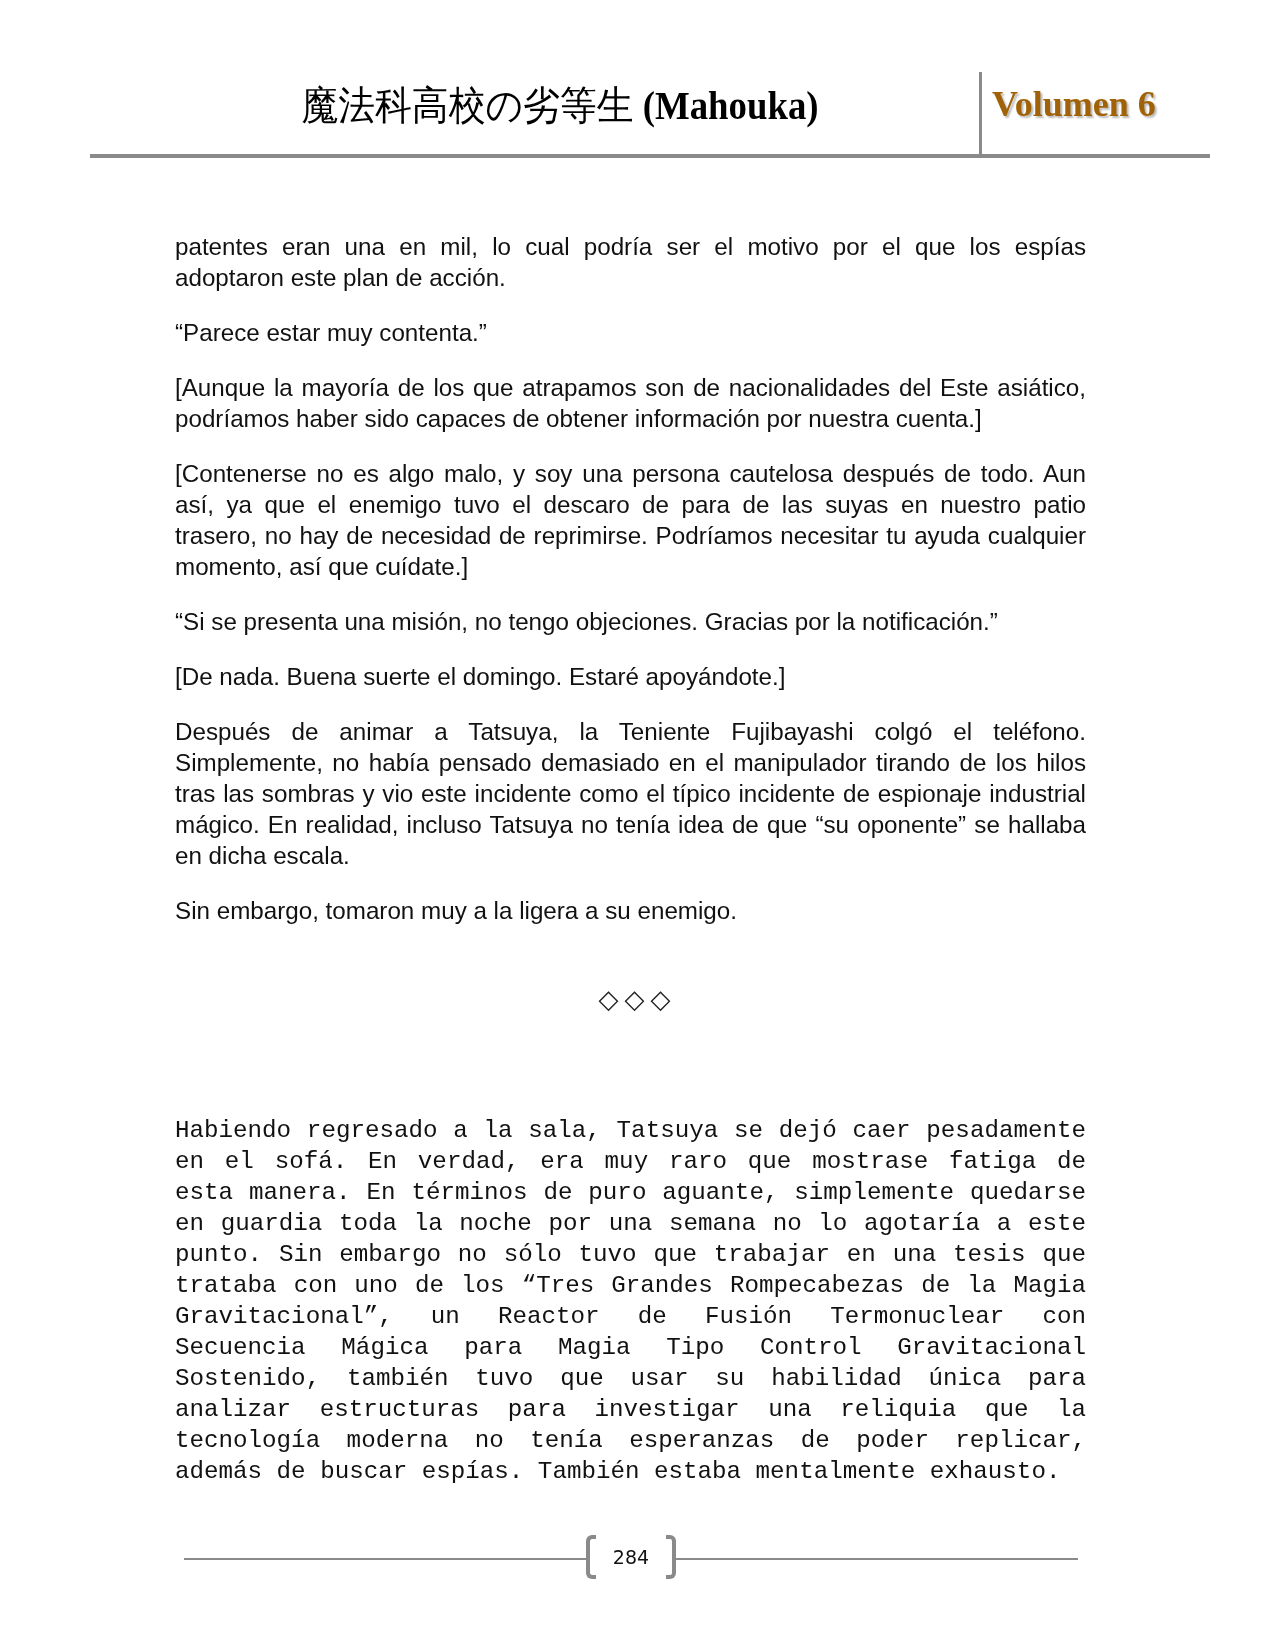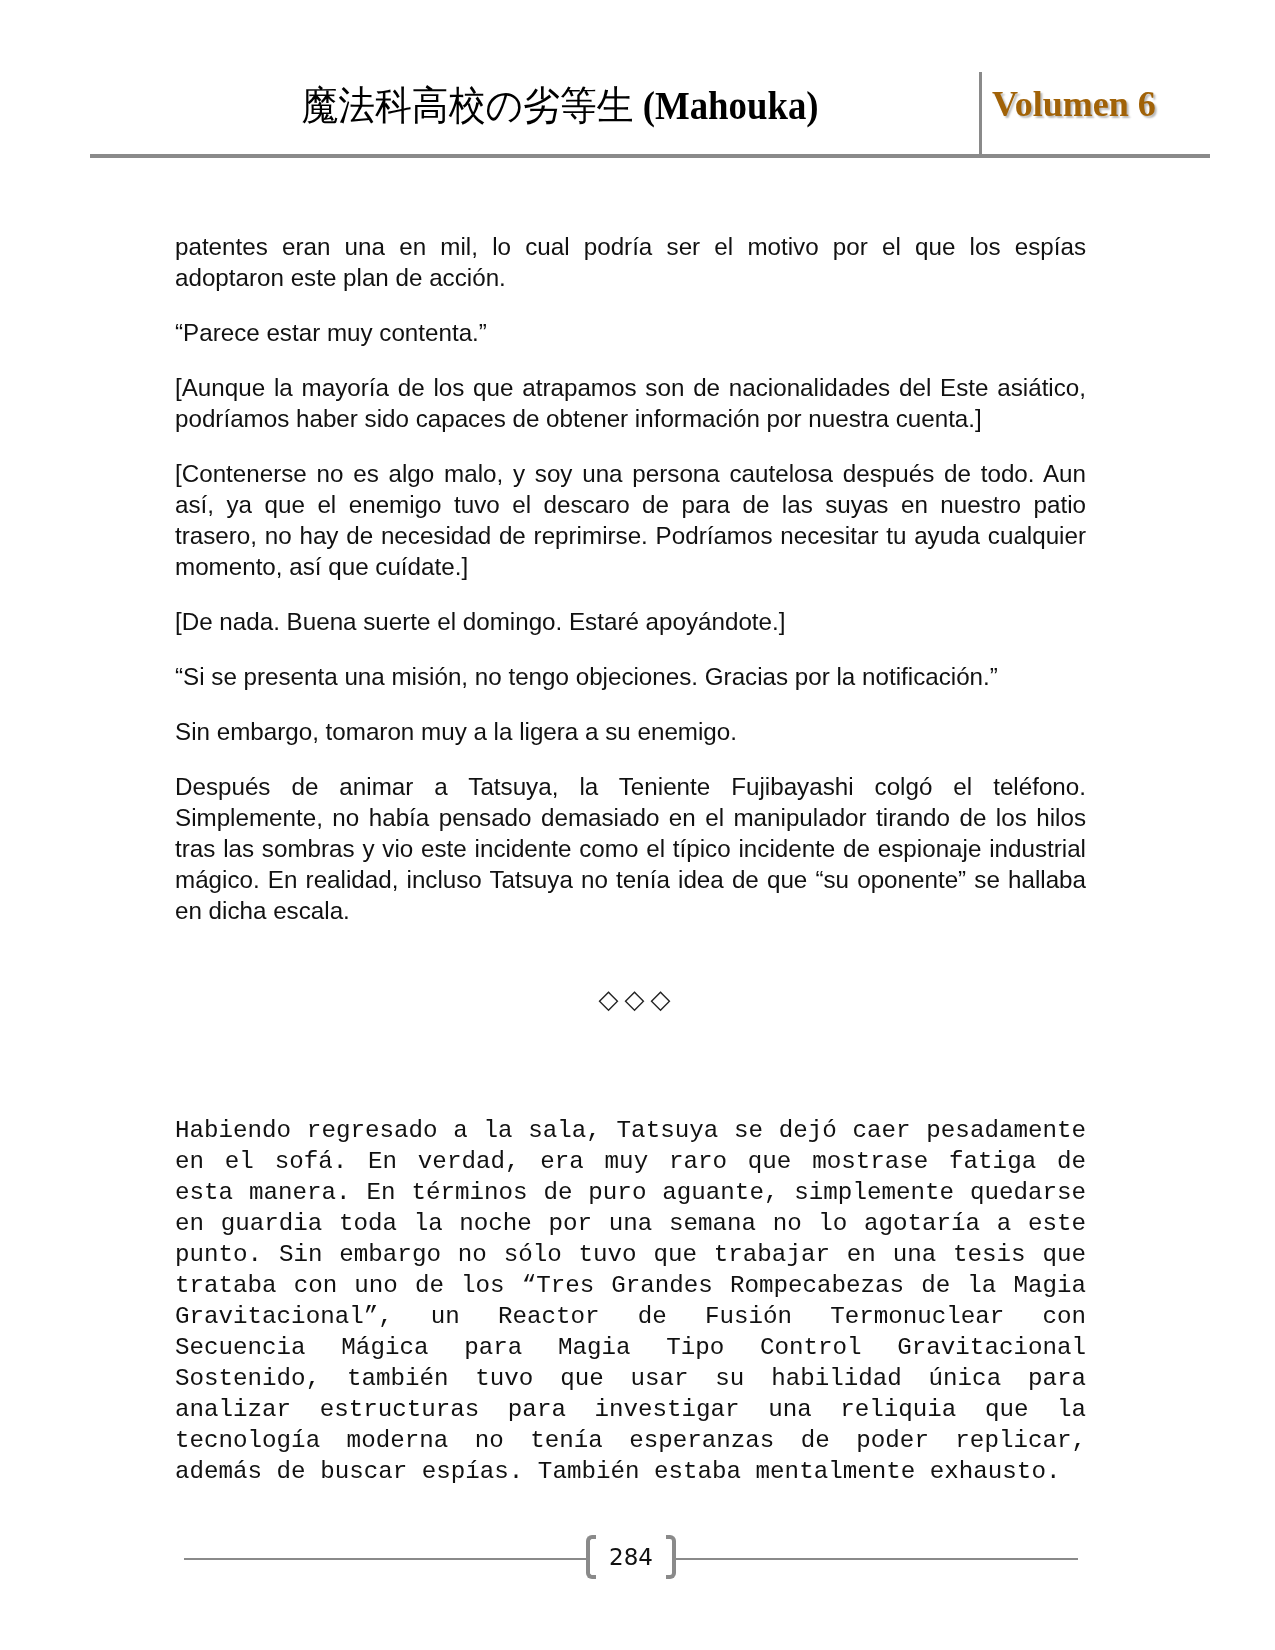--- a/index.html
+++ b/index.html
@@ -33,42 +33,42 @@
   .footer-line-left { position:absolute; left:184px; width:402px; top:1558px; height:2px; background:#8a8a8a; }
   .footer-line-right { position:absolute; left:676px; width:402px; top:1558px; height:2px; background:#8a8a8a; }
   .footer-bracket {
     position:absolute; top:1535px; width:10px; height:44px;
     border:4px solid #8a8a8a; box-sizing:border-box; border-radius:6px;
   }
   .footer-bracket.left { left:586px; border-right:none; border-top-right-radius:0; border-bottom-right-radius:0; }
   .footer-bracket.right { left:666px; border-left:none; border-top-left-radius:0; border-bottom-left-radius:0; }
   .page-number {
     position:absolute; left:596px; width:70px; top:1544px; text-align:center;
-    font-family:"DejaVu Sans",sans-serif; font-size:23px; color:#111; line-height:26px;
+    font-family:"DejaVu Sans",sans-serif; font-size:19px; color:#111; line-height:26px;
   }
 </style>
 </head>
 <body>
 
 <div>
   <div class="header-title"><span>魔法科高校の劣等生</span> <span class="latin">(Mahouka)</span></div>
   <div class="header-divider"></div>
   <div class="header-vol">Volumen 6</div>
   <div class="header-rule"></div>
 </div>
 
 <div class="content">
   <p>patentes eran una en mil, lo cual podría ser el motivo por el que los espías adoptaron este plan de acción.</p>
   <p>“Parece estar muy contenta.”</p>
   <p>[Aunque la mayoría de los que atrapamos son de nacionalidades del Este asiático, podríamos haber sido capaces de obtener información por nuestra cuenta.]</p>
   <p>[Contenerse no es algo malo, y soy una persona cautelosa después de todo. Aun así, ya que el enemigo tuvo el descaro de para de las suyas en nuestro patio trasero, no hay de necesidad de reprimirse. Podríamos necesitar tu ayuda cualquier momento, así que cuídate.]</p>
+  <p>“Si se presenta una misión, no tengo objeciones. Gracias por la notificación.”</p>
   <p>[De nada. Buena suerte el domingo. Estaré apoyándote.]</p>
-  <p>“Si se presenta una misión, no tengo objeciones. Gracias por la notificación.”</p>
+  <p>Después de animar a Tatsuya, la Teniente Fujibayashi colgó el teléfono. Simplemente, no había pensado demasiado en el manipulador tirando de los hilos tras las sombras y vio este incidente como el típico incidente de espionaje industrial mágico. En realidad, incluso Tatsuya no tenía idea de que “su oponente” se hallaba en dicha escala.</p>
   <p>Sin embargo, tomaron muy a la ligera a su enemigo.</p>
-  <p>Después de animar a Tatsuya, la Teniente Fujibayashi colgó el teléfono. Simplemente, no había pensado demasiado en el manipulador tirando de los hilos tras las sombras y vio este incidente como el típico incidente de espionaje industrial mágico. En realidad, incluso Tatsuya no tenía idea de que “su oponente” se hallaba en dicha escala.</p>
 </div>
 
 <div class="separator">◇◇◇</div>
 
 <div class="content content2">
   <p>Habiendo regresado a la sala, Tatsuya se dejó caer pesadamente en el sofá. En verdad, era muy raro que mostrase fatiga de esta manera. En términos de puro aguante, simplemente quedarse en guardia toda la noche por una semana no lo agotaría a este punto. Sin embargo no sólo tuvo que trabajar en una tesis que trataba con uno de los “Tres Grandes Rompecabezas de la Magia Gravitacional”, un Reactor de Fusión Termonuclear con Secuencia Mágica para Magia Tipo Control Gravitacional Sostenido, también tuvo que usar su habilidad única para analizar estructuras para investigar una reliquia que la tecnología moderna no tenía esperanzas de poder replicar, además de buscar espías. También estaba mentalmente exhausto.</p>
 </div>
 
 <div>
   <div class="footer-line-left"></div>

